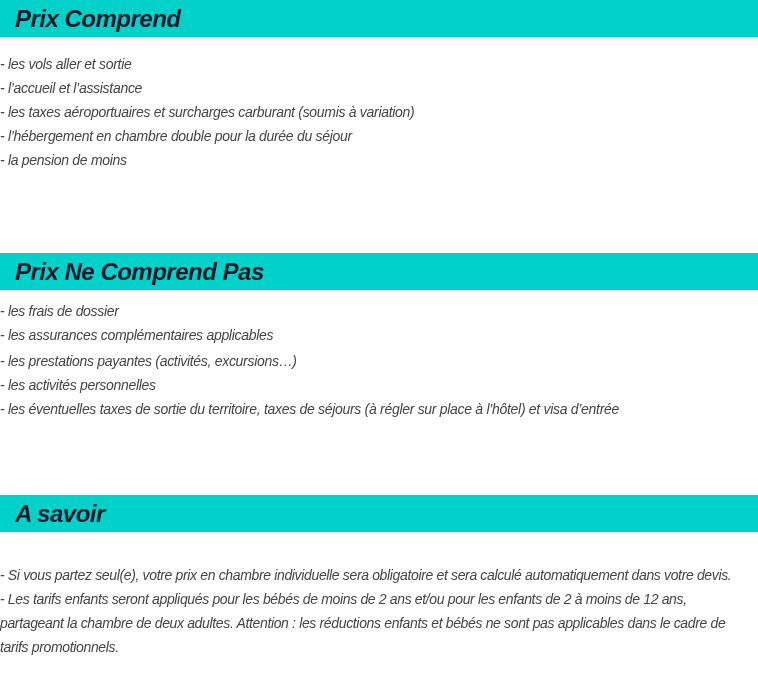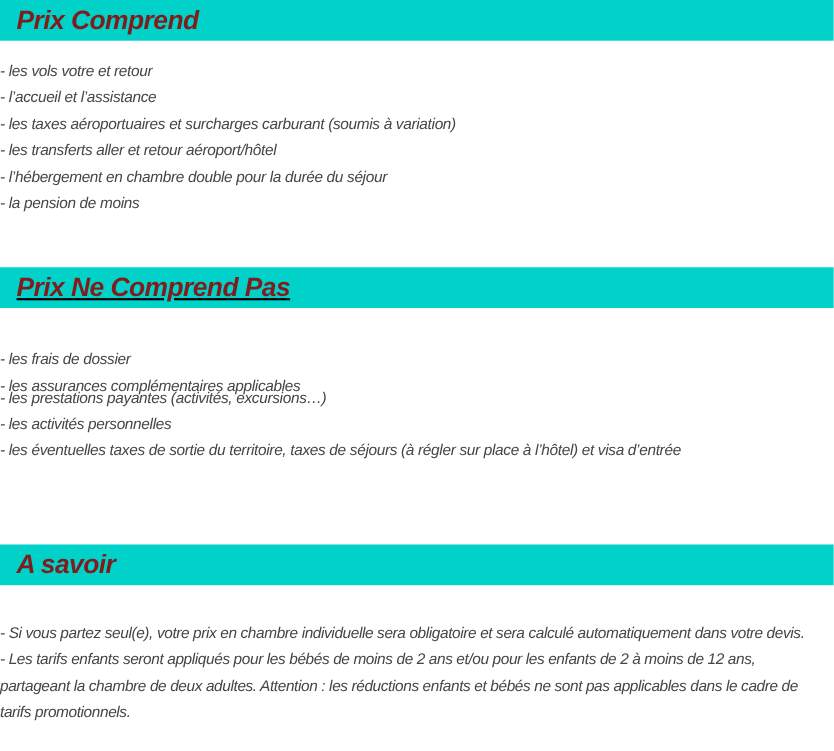--- a/index.html
+++ b/index.html
@@ -8,53 +8,52 @@
       font-family: "Liberation Sans", "DejaVu Sans", sans-serif;
     }
     .section-header {
       position: absolute; left: 0; width: 758px; height: 37px;
       background: #00d1c9;
     }
     .section-header h2 {
       margin: 0; padding-left: 15px;
       font-family: "Liberation Sans", sans-serif;
       font-style: italic; font-weight: bold;
-      font-size: 24px; line-height: 37px; color: #7f1d1d;
+      font-size: 24px; line-height: 37px; color: #0f172a;
       letter-spacing: -0.5px;
     }
     .lines { position: absolute; left: 0; width: 758px; }
     .line {
       font-style: italic; font-size: 14px; color: #454545;
       line-height: 24px; height: 24px; white-space: nowrap;
       letter-spacing: -0.3px;
     }
     .para {
       font-style: italic; font-size: 14px; color: #454545;
       line-height: 24px; letter-spacing: -0.35px; width: 752px;
     }
   </style>
 </head>
 <body>
 
 <div class="section-header" style="top:0;">
   <h2>Prix Comprend</h2>
 </div>
 <div class="lines" style="top:52px;">
-  <div class="line">- les vols votre et retour</div>
+  <div class="line">- les vols aller et sortie</div>
   <div class="line">- l’accueil et l’assistance</div>
   <div class="line">- les taxes aéroportuaires et surcharges carburant (soumis à variation)</div>
-  <div class="line">- les transferts aller et retour aéroport/hôtel</div>
   <div class="line">- l’hébergement en chambre double pour la durée du séjour</div>
   <div class="line">- la pension de moins</div>
 </div>
 
-<div class="section-header" style="top:243px;text-decoration:underline;">
+<div class="section-header" style="top:253px;">
   <h2>Prix Ne Comprend Pas</h2>
 </div>
-<div class="lines" style="top:299px;margin-top:15px;">
+<div class="lines" style="top:299px;">
   <div class="line">- les frais de dossier</div>
   <div class="line">- les assurances complémentaires applicables</div>
 </div>
 <div class="lines" style="top:349px;">
   <div class="line">- les prestations payantes (activités, excursions…)</div>
   <div class="line">- les activités personnelles</div>
   <div class="line">- les éventuelles taxes de sortie du territoire, taxes de séjours (à régler sur place à l’hôtel) et visa d’entrée</div>
 </div>
 
 <div class="section-header" style="top:495px;">

